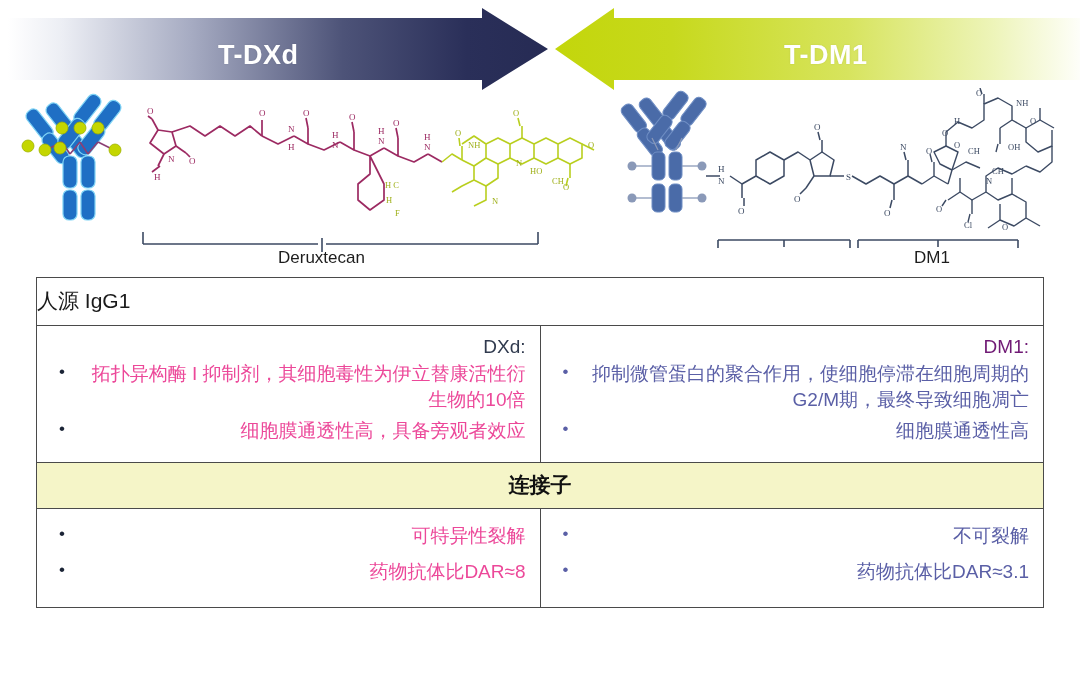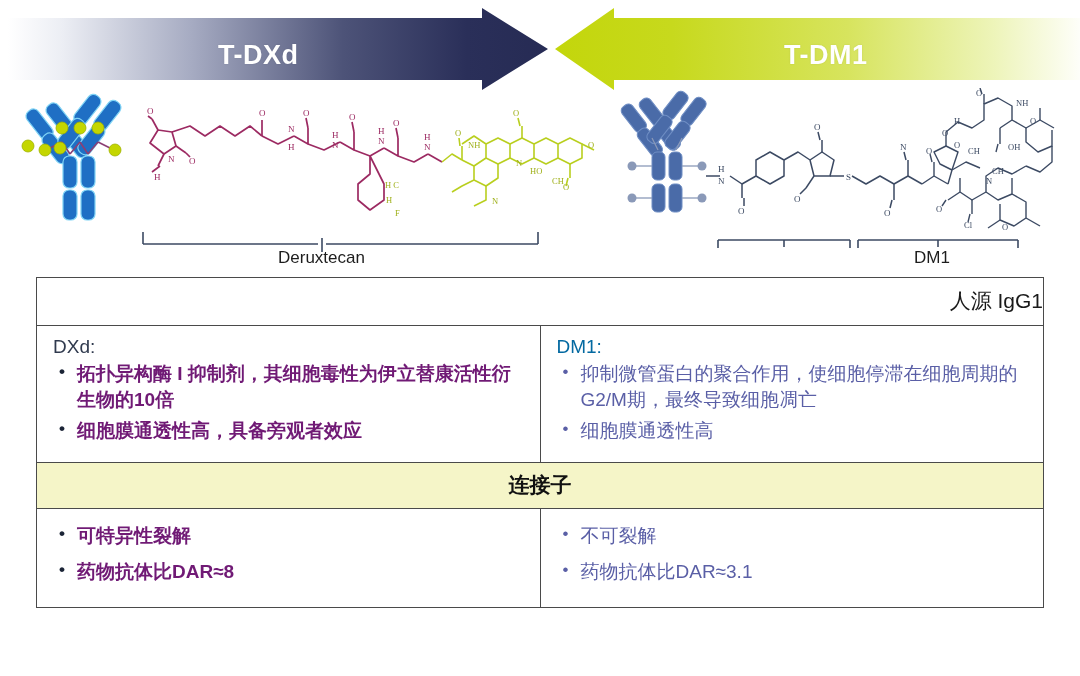--- a/index.html
+++ b/index.html
@@ -41,64 +41,65 @@
   .cmp-table {
     position: absolute; left: 36px; top: 277px;
     width: 1008px;
     border: 1.5px solid #4a4a4a;
     border-collapse: collapse;
     background: #fff;
   }
   .cmp-table td {
     border: 1.5px solid #4a4a4a;
     vertical-align: top;
+    text-align: right;
   }
   .hdr-row td {
     background: #f5f5c8;
     text-align: center;
     font-weight: bold;
     font-size: 21px;
     color: #111111;
     padding: 8px 0 9px 0;
     height: 42px;
     vertical-align: middle;
   }
   .plain-row td {
     background: #ffffff;
-    text-align: right;
+    text-align: left;
     font-size: 21px;
     color: #1a1a1a;
     padding: 9px 0 10px 0;
     height: 44px;
     vertical-align: middle;
   }
   .split-row td { background: #ffffff; padding: 10px 14px 12px 14px; width: 50%; }
 
   .cell-title {
     font-size: 19px;
     margin: 0 0 3px 2px;
     font-weight: normal;
   }
   .cell-title.dark { color: #303a4e; }
-  .cell-title.blue { color: #0369a1; }
+  .cell-title.blue { color: #701a75; }
 
   ul.bullets { list-style: none; margin: 0; padding: 0; }
   ul.bullets li {
     position: relative;
     padding-left: 20px;
     margin: 2px 0 5px 6px;
     font-size: 19px;
     line-height: 1.38;
   }
   ul.bullets li::before {
     content: "\2022";
     position: absolute; left: 2px; top: -1px;
     font-size: 17px;
   }
-  .side-dark ul.bullets li { color: #701a75; font-weight: bold; }
+  .side-dark ul.bullets li { color: #ec4899; font-weight: normal; }
   .side-dark ul.bullets li::before { color: #1b2436; }
   .side-blue ul.bullets li { color: #5a5fa6; font-weight: normal; }
   .side-blue ul.bullets li::before { color: #5a5fa6; }
 
   .linker-row td { background:#ffffff; padding: 10px 14px 12px 14px; width: 50%; }
   .linker-row ul.bullets li { margin: 4px 0 10px 6px; }
 </style>
 </head>
 <body>
 

